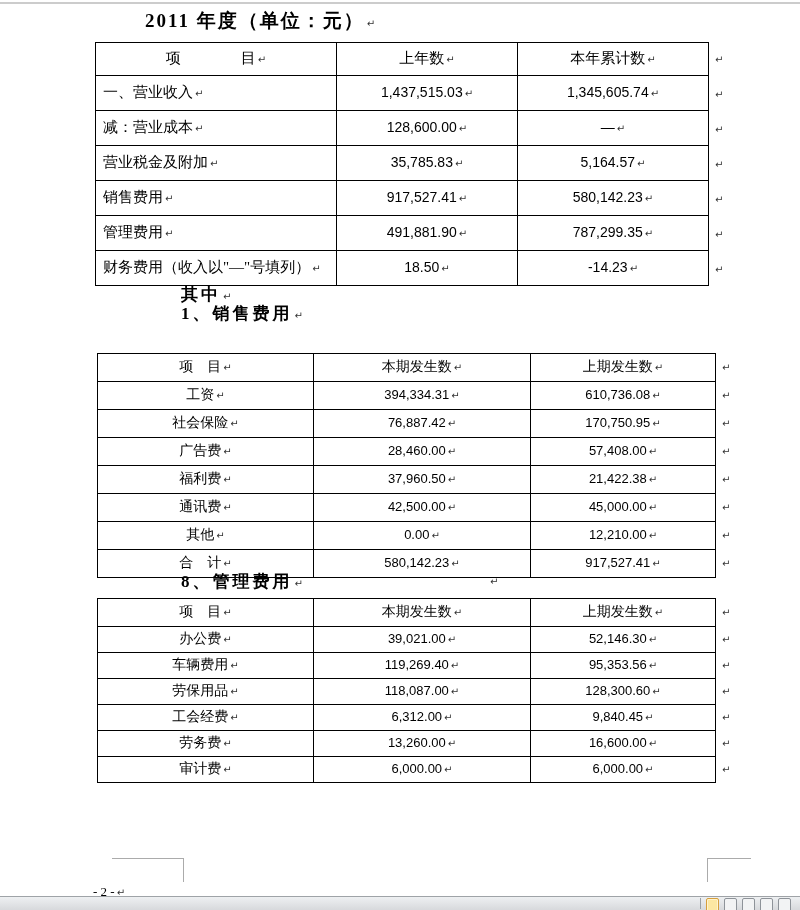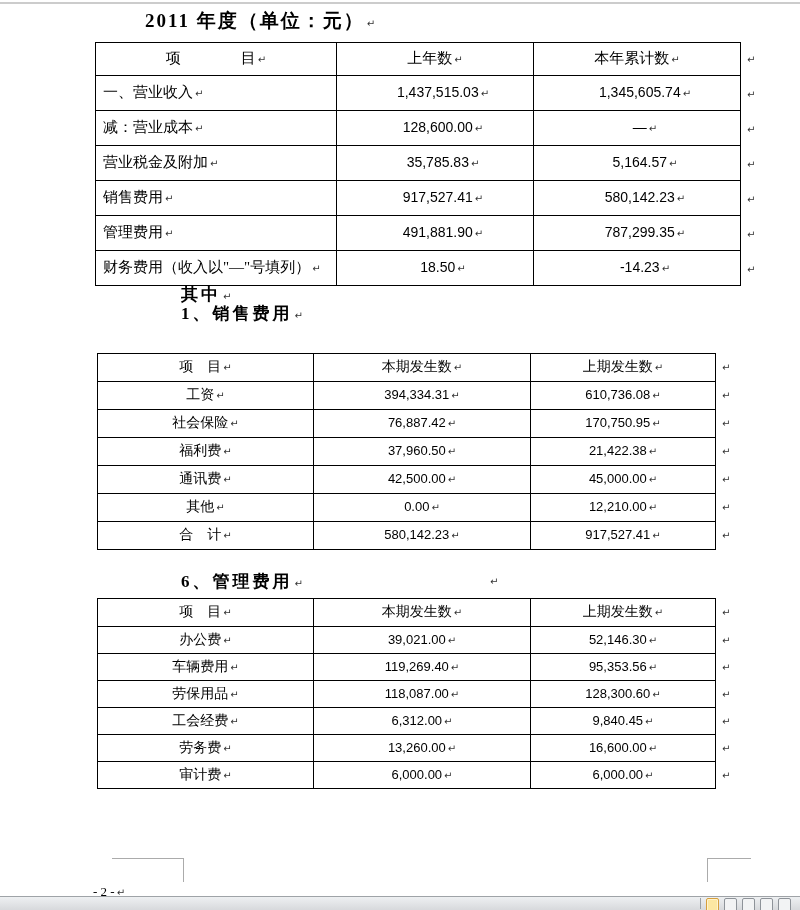--- a/index.html
+++ b/index.html
@@ -39,32 +39,32 @@
   th.rowmark,td.rowmark{border:none;text-align:left;padding-left:4px;width:16px;}
 
   
   .t-a{left:95px;top:42px;}
   .t-a .c0{width:233px;}
   .t-a .c1{width:180px;}
   .t-a .c2{width:190px;}
   .t-a th{height:30px;font-size:15px;line-height:30px;}
   .t-a td{height:33px;line-height:33px;}
   .t-a td.c0{text-align:left;padding-left:7px;font-size:15px;}
-  .t-a td.c1,.t-a td.c2{font-family:"Liberation Sans","DejaVu Sans",sans-serif;font-size:14px;padding-left:16px;}
+  .t-a td.c1,.t-a td.c2{font-family:"Liberation Sans","DejaVu Sans",sans-serif;font-size:14px;}
 
   
   .t-b,.t-c{left:97px;}
   .t-b{top:353px;}
   .t-c{top:598px;}
   .t-b .c0,.t-c .c0{width:215px;}
   .t-b .c1,.t-c .c1{width:216px;}
   .t-b .c2,.t-c .c2{width:184px;}
   .t-b th,.t-b td{height:26px;line-height:26px;font-size:14px;}
   .t-c th{height:26px;line-height:26px;font-size:14px;}
-  .t-c td{height:25px;line-height:25px;font-size:14px;}
+  .t-c td{height:25px;line-height:20px;font-size:14px;}
   .t-b td.c1,.t-b td.c2,.t-c td.c1,.t-c td.c2{
     font-family:"Liberation Sans","DejaVu Sans",sans-serif;font-size:13px;
   }
 
   
   .corner-left{
     position:absolute;left:112px;top:858px;width:71px;height:23px;
     border-top:1px solid #ababab;border-right:1px solid #ababab;
   }
   .corner-right{
@@ -168,20 +168,26 @@
         <td class="c2">610,736.08<span class="pmark">↵</span></td>
         <td class="rowmark"><span class="pmark">↵</span></td>
       </tr>
       <tr>
         <td class="c0">社会保险<span class="pmark">↵</span></td>
         <td class="c1">76,887.42<span class="pmark">↵</span></td>
         <td class="c2">170,750.95<span class="pmark">↵</span></td>
         <td class="rowmark"><span class="pmark">↵</span></td>
       </tr>
       <tr>
+        <td class="c0">广告费<span class="pmark">↵</span></td>
+        <td class="c1">28,460.00<span class="pmark">↵</span></td>
+        <td class="c2">57,408.00<span class="pmark">↵</span></td>
+        <td class="rowmark"><span class="pmark">↵</span></td>
+      </tr>
+      <tr>
         <td class="c0">福利费<span class="pmark">↵</span></td>
         <td class="c1">37,960.50<span class="pmark">↵</span></td>
         <td class="c2">21,422.38<span class="pmark">↵</span></td>
         <td class="rowmark"><span class="pmark">↵</span></td>
       </tr>
       <tr>
         <td class="c0">通讯费<span class="pmark">↵</span></td>
         <td class="c1">42,500.00<span class="pmark">↵</span></td>
         <td class="c2">45,000.00<span class="pmark">↵</span></td>
         <td class="rowmark"><span class="pmark">↵</span></td>
@@ -194,21 +200,21 @@
       </tr>
       <tr>
         <td class="c0">合　计<span class="pmark">↵</span></td>
         <td class="c1">580,142.23<span class="pmark">↵</span></td>
         <td class="c2">917,527.41<span class="pmark">↵</span></td>
         <td class="rowmark"><span class="pmark">↵</span></td>
       </tr>
     </tbody>
 </table>
 
-<div class="heading h-sub2"><span>6、管理费用</span><span class="pmark">↵</span></div>
+<div class="heading h-sub2"><span>8、管理费用</span><span class="pmark">↵</span></div>
 <span class="pmark stray-mark">↵</span>
 
 <table class="t-c">
   <thead>
       <tr>
         <th class="c0">项　目<span class="pmark">↵</span></th>
         <th class="c1">本期发生数<span class="pmark">↵</span></th>
         <th class="c2">上期发生数<span class="pmark">↵</span></th>
         <th class="rowmark"><span class="pmark">↵</span></th>
       </tr>

